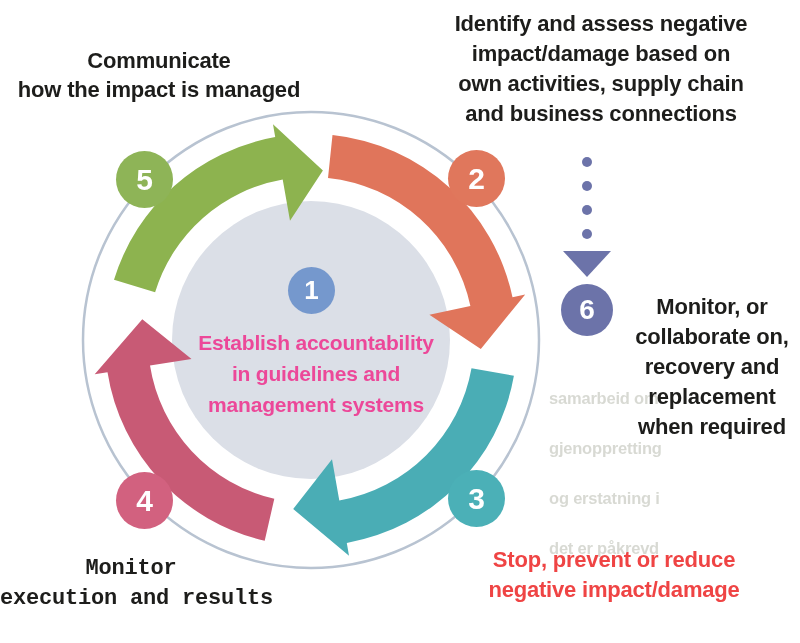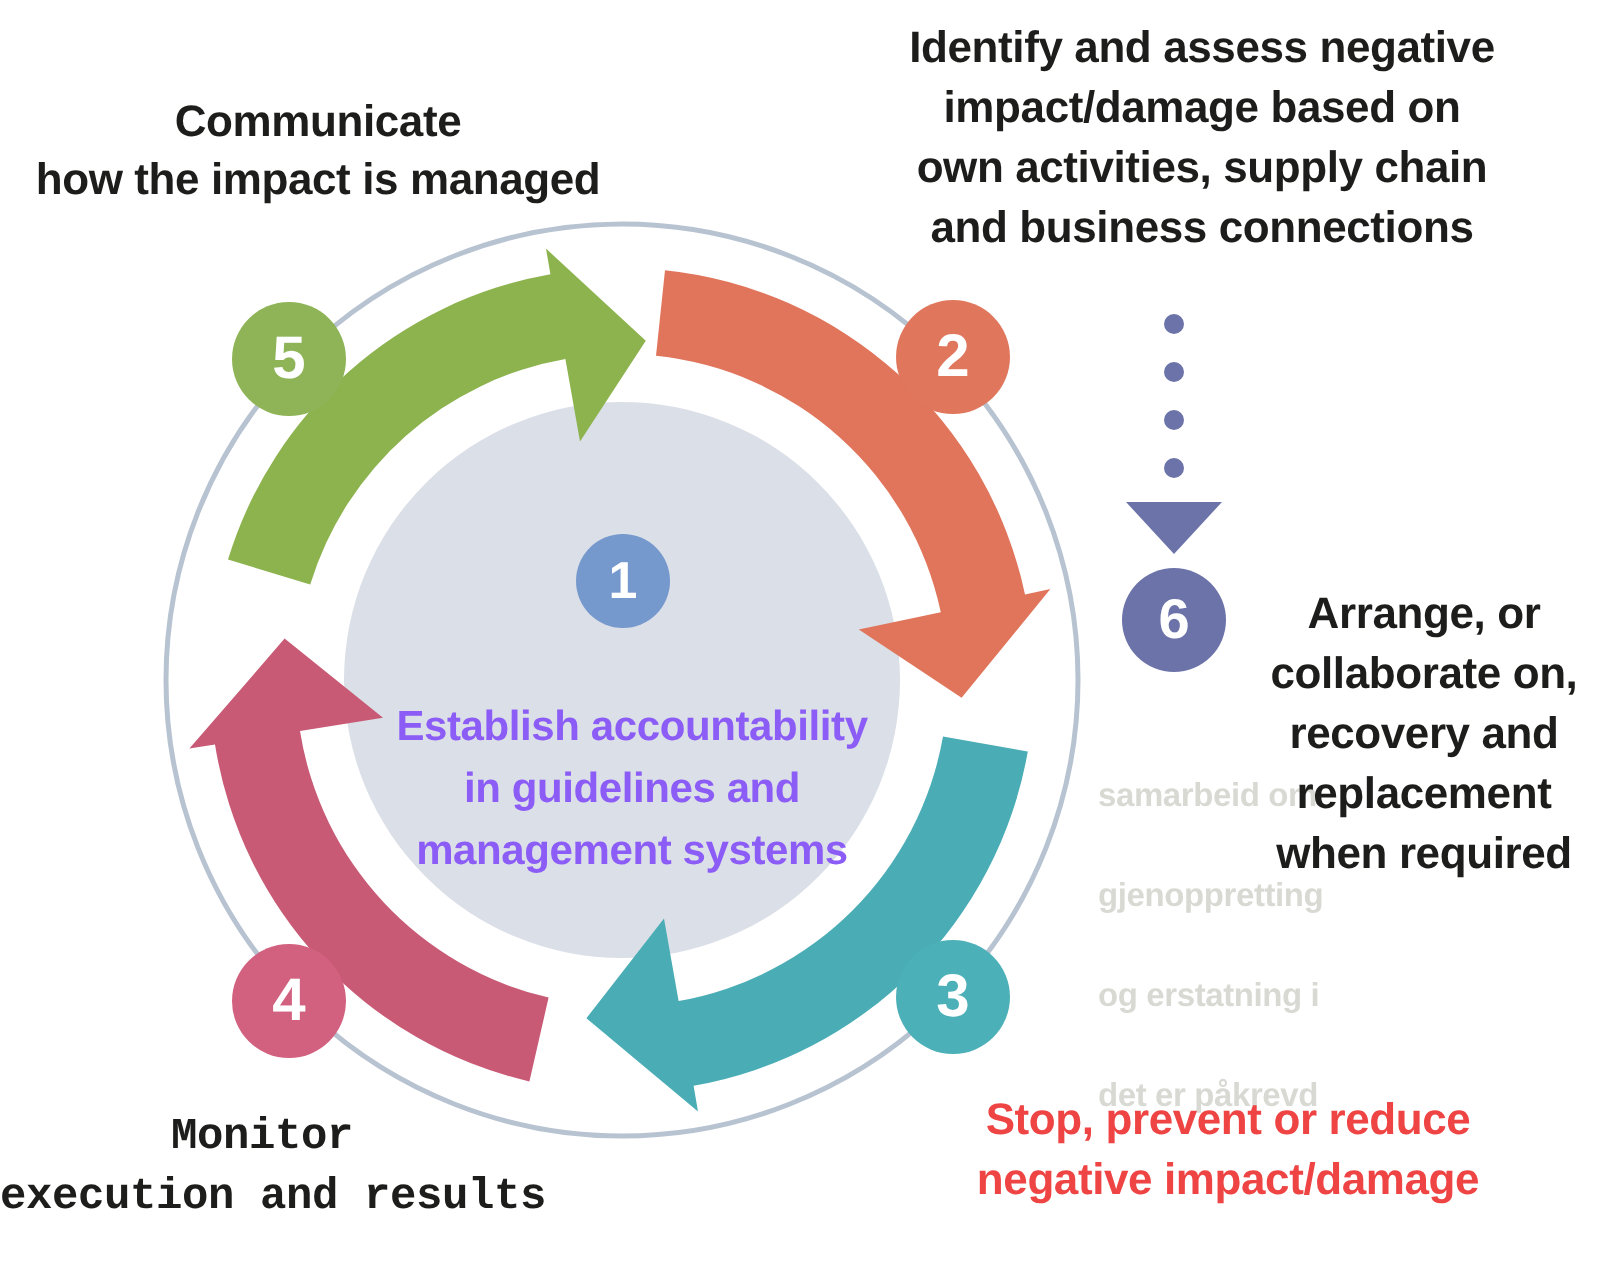--- a/index.html
+++ b/index.html
@@ -57,24 +57,24 @@
     <path class="arrow" d="M332.5,135.1 A206,206 0 0 1 512.5,297.2 L525.2,294.5 L480.8,348.9 L429.4,314.8 L470.4,306.1 A163,163 0 0 0 328.0,177.9 Z" fill="#e0755b"></path>
     <path class="arrow" d="M513.9,375.8 A206,206 0 0 1 346.8,542.9 L349.0,555.7 L293.2,509.1 L332.0,459.2 L339.3,500.5 A163,163 0 0 0 471.5,368.3 Z" fill="#4aadb5"></path>
     <path class="arrow" d="M264.7,540.7 A206,206 0 0 1 107.5,372.2 L94.7,374.3 L142.3,319.3 L191.5,358.9 L150.0,365.5 A163,163 0 0 0 274.3,498.8 Z" fill="#c85a75"></path>
     <path class="arrow" d="M114.0,279.8 A206,206 0 0 1 275.2,137.1 L273.0,124.3 L322.9,170.4 L290.0,220.8 L282.7,179.5 A163,163 0 0 0 155.1,292.3 Z" fill="#8db34f"></path>
   </svg>
 
   <div class="ghost-text" style="color: rgb(169, 173, 159);"><br><span>samarbeid om</span><br><span>gjenoppretting</span><br><span>og erstatning i</span><br><span>det er påkrevd</span></div>
 
   <div id="c2" class="caption" style="color: rgb(29, 29, 27);"><span>Identify and assess negative</span><br><span>impact/damage based on</span><br><span>own activities, supply chain</span><br><span>and business connections</span></div>
   <div id="c5" class="caption" style="color: rgb(29, 29, 27);"><span>Communicate</span><br><span>how the impact is managed</span></div>
-  <div id="c6" class="caption" style="color: rgb(29, 29, 27);"><span>Arrange, or</span><br><span>collaborate on,</span><br><span>recovery and</span><br><span>replacement</span><br><span>when required</span></div>
+  <div id="c6" class="caption" style="color: rgb(29, 29, 27);"><span>Monitor, or</span><br><span>collaborate on,</span><br><span>recovery and</span><br><span>replacement</span><br><span>when required</span></div>
   <div id="c4" class="caption" style="color: rgb(29, 29, 27);"><span>Monitor</span><br><span>execution and results</span></div>
   <div id="c3" class="caption" style="color: #ef4444;"><span>Stop, prevent or reduce</span><br><span>negative impact/damage</span></div>
-  <div class="center-text" style="color: #8b5cf6; margin-top: 21px;"><span>Establish accountability</span><br><span>in guidelines and</span><br><span>management systems</span></div>
+  <div class="center-text" style="color: #ec4899;"><span>Establish accountability</span><br><span>in guidelines and</span><br><span>management systems</span></div>
 
   <div id="b1" class="badge" style="background: rgb(117, 152, 205);">1</div>
   <div id="b2" class="badge" style="background: rgb(224, 119, 92);">2</div>
   <div id="b3" class="badge" style="background: rgb(75, 176, 183);">3</div>
   <div id="b4" class="badge" style="background: rgb(210, 97, 127);">4</div>
   <div id="b5" class="badge" style="background: rgb(142, 180, 87);">5</div>
   <div id="b6" class="badge" style="background: rgb(108, 115, 169);">6</div>
 
   <div class="dots-col">
       <span class="dot" style="background: rgb(108, 115, 169);"></span>

